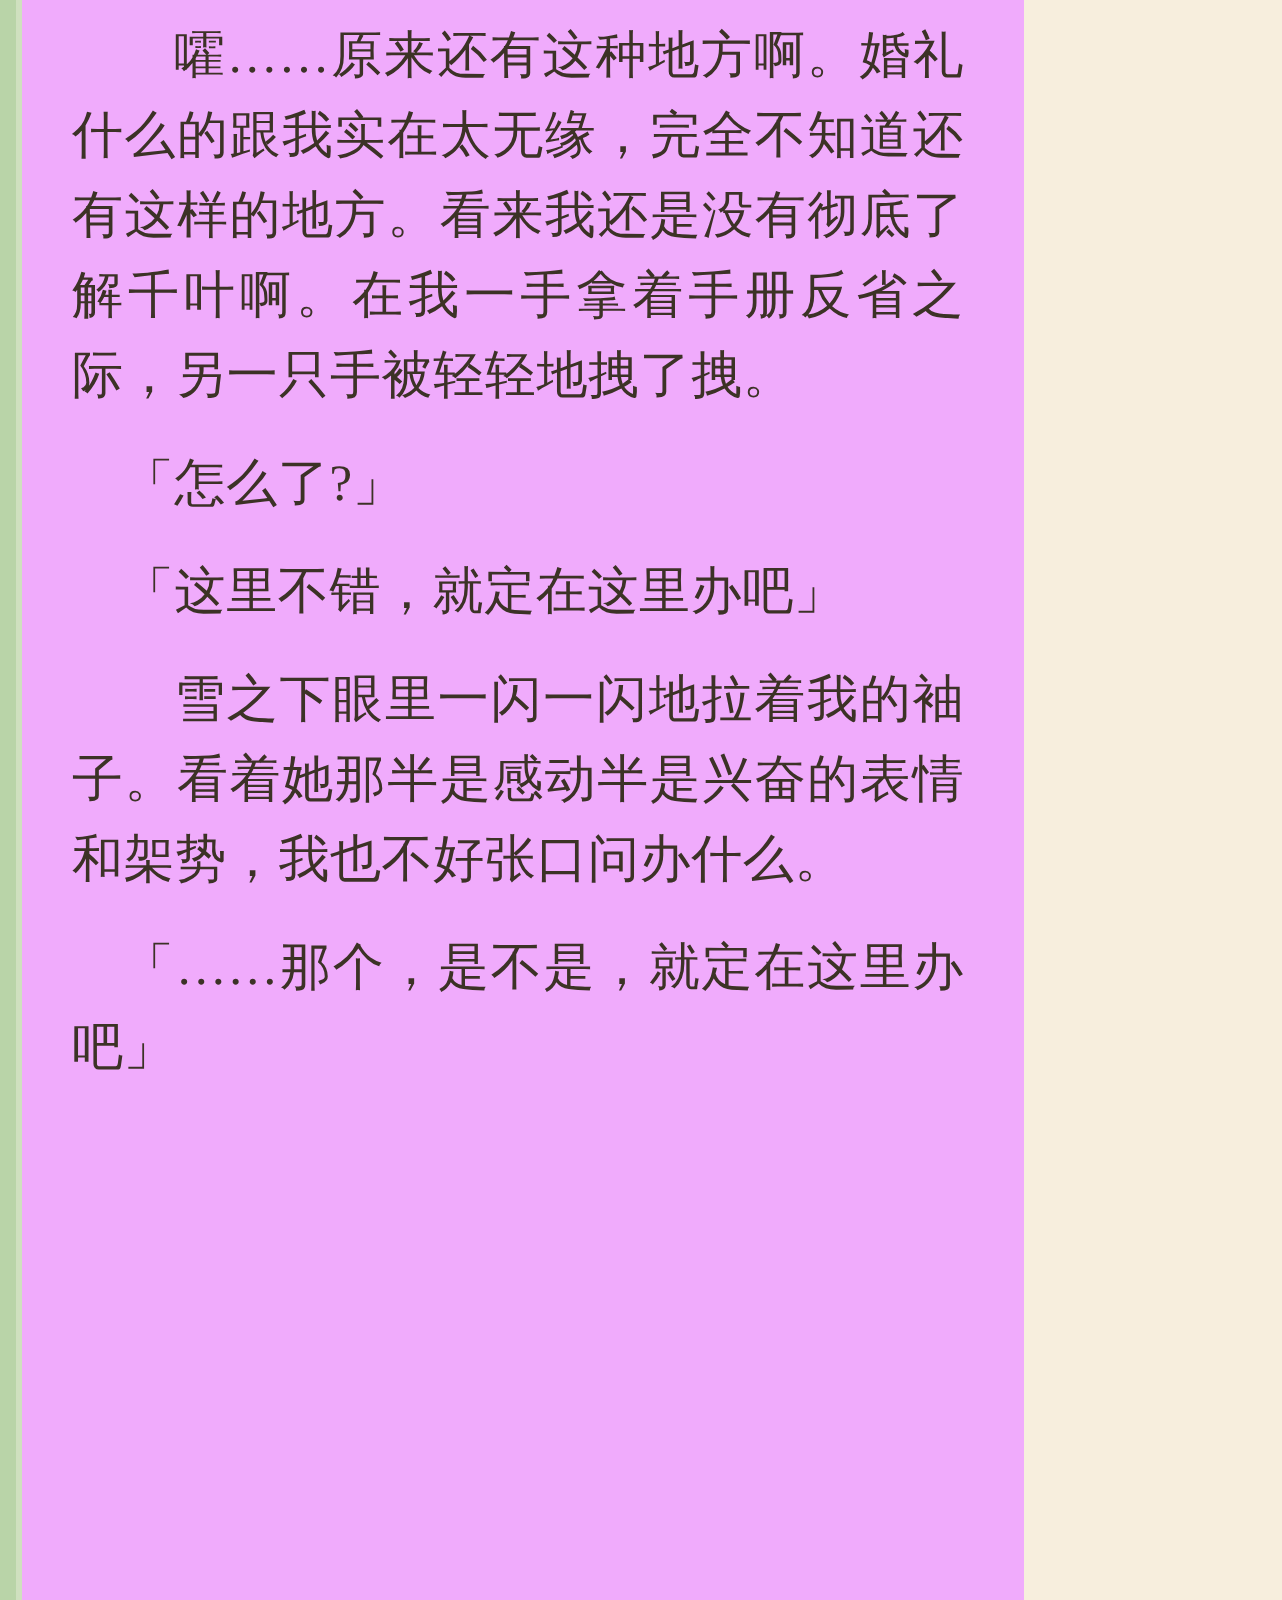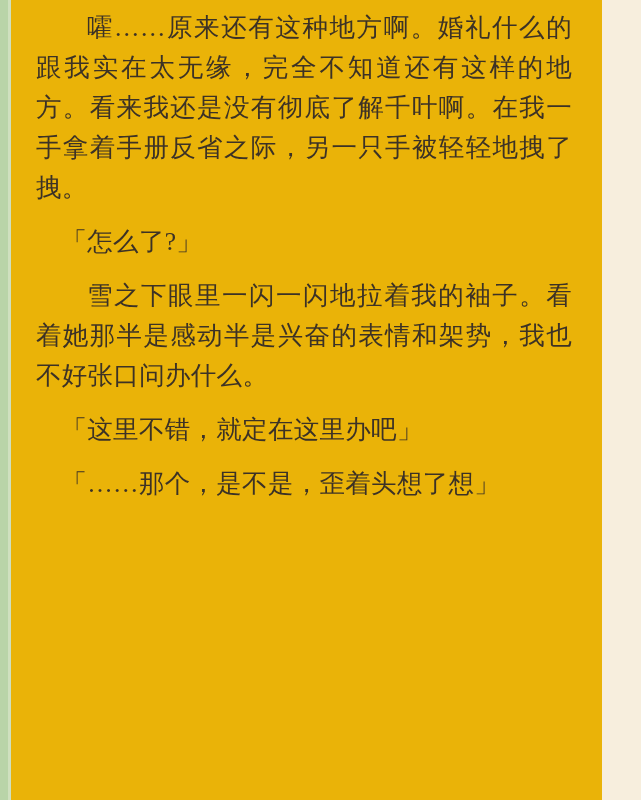--- a/index.html
+++ b/index.html
@@ -8,23 +8,23 @@
   }
   body {
     width: 641px;
     height: 800px;
     background: #f7eedd;
     font-family: "Liberation Serif", "DejaVu Serif", serif;
     overflow: hidden;
   }
   #reader {
     position: relative;
-    width: 602px;
+    width: 512px;
     height: 800px;
-    background: #eab308;
+    background: #f0abfc;
     box-sizing: border-box;
   }
   
   #edge-bar {
     position: absolute;
     left: 0;
     top: 0;
     width: 10px;
     height: 800px;
     background: #b9d4a8;
@@ -66,18 +66,18 @@
 
 <div id="reader">
 
   <div id="edge-bar">
     <div id="edge-bar-inner"></div>
   </div>
 
   <div id="page-body">
     <p class="para">嚯……原来还有这种地方啊。婚礼什么的跟我实在太无缘，完全不知道还有这样的地方。看来我还是没有彻底了解千叶啊。在我一手拿着手册反省之际，另一只手被轻轻地拽了拽。</p>
     <p class="para quote">「怎么了?」</p>
+    <p class="para quote">「这里不错，就定在这里办吧」</p>
     <p class="para">雪之下眼里一闪一闪地拉着我的袖子。看着她那半是感动半是兴奋的表情和架势，我也不好张口问办什么。</p>
-    <p class="para quote">「这里不错，就定在这里办吧」</p>
-    <p class="para quote">「……那个，是不是，歪着头想了想」</p>
+    <p class="para quote">「……那个，是不是，就定在这里办吧」</p>
   </div>
 
 </div>
 
 </body></html>

